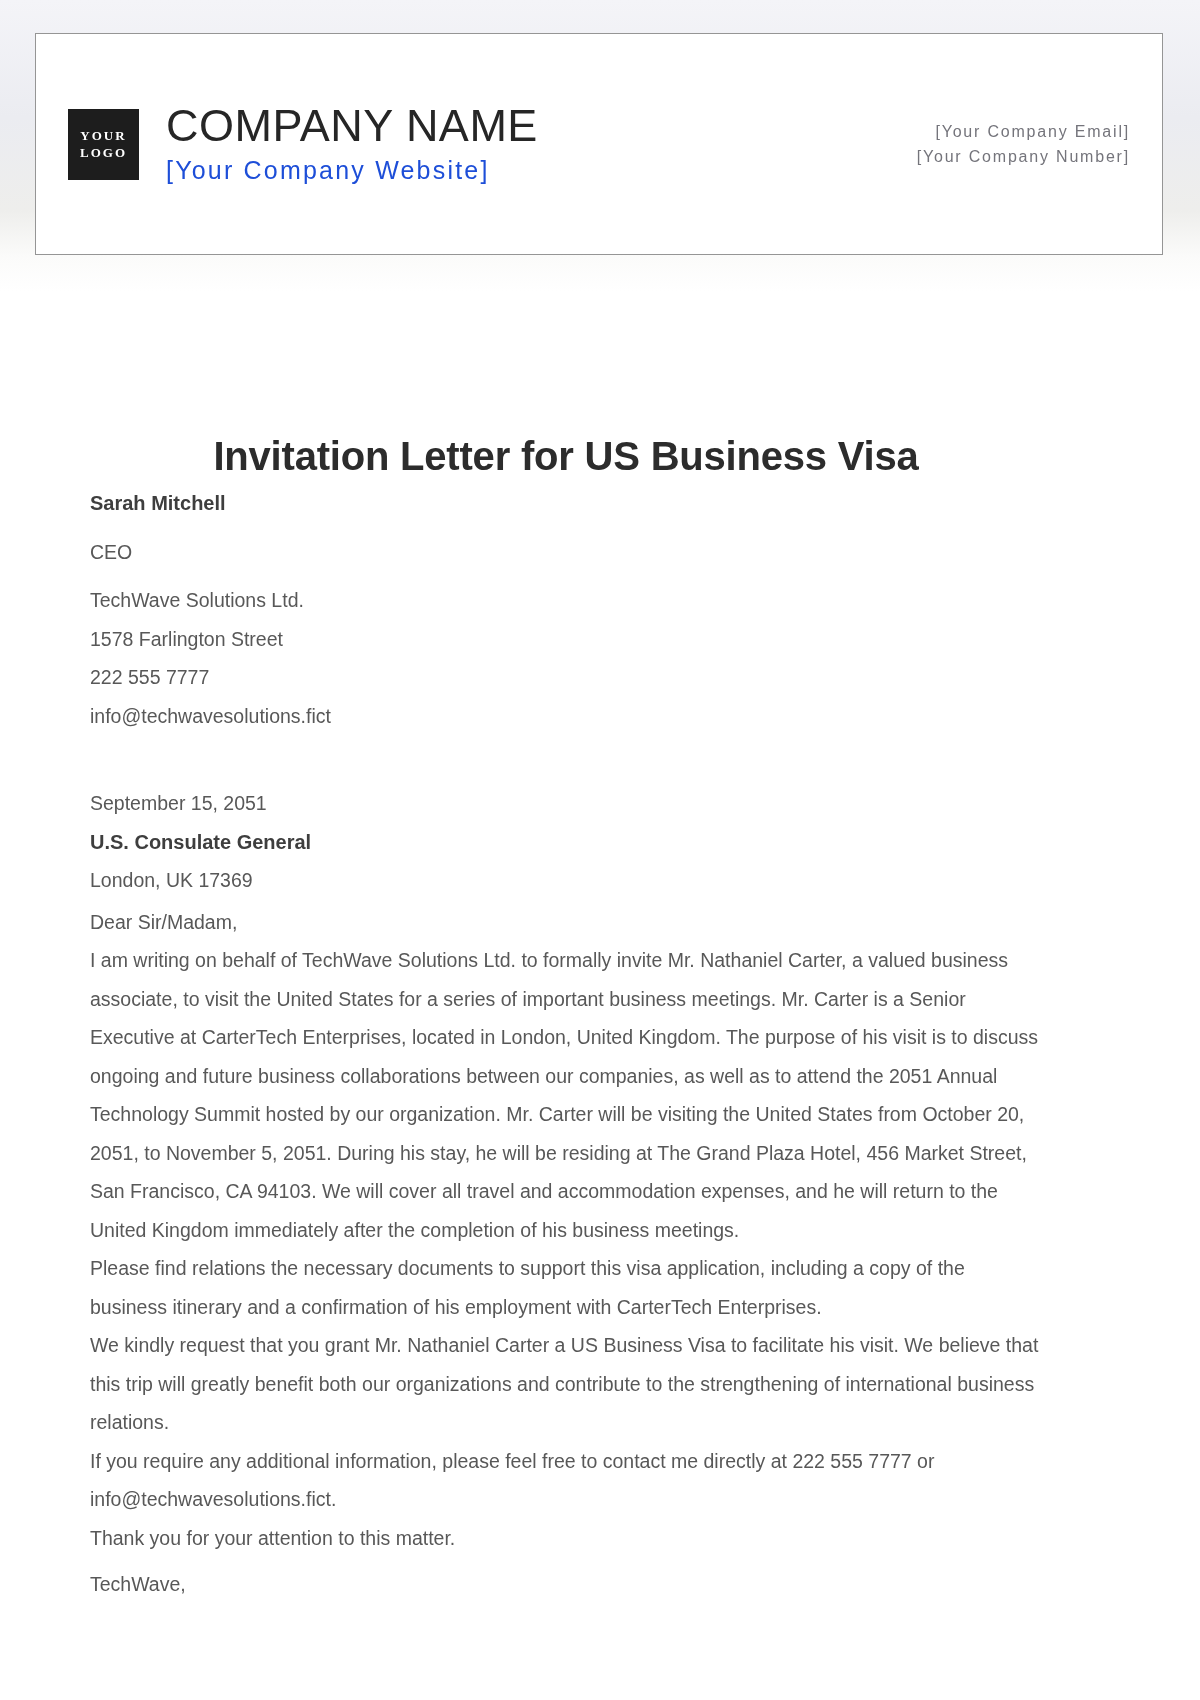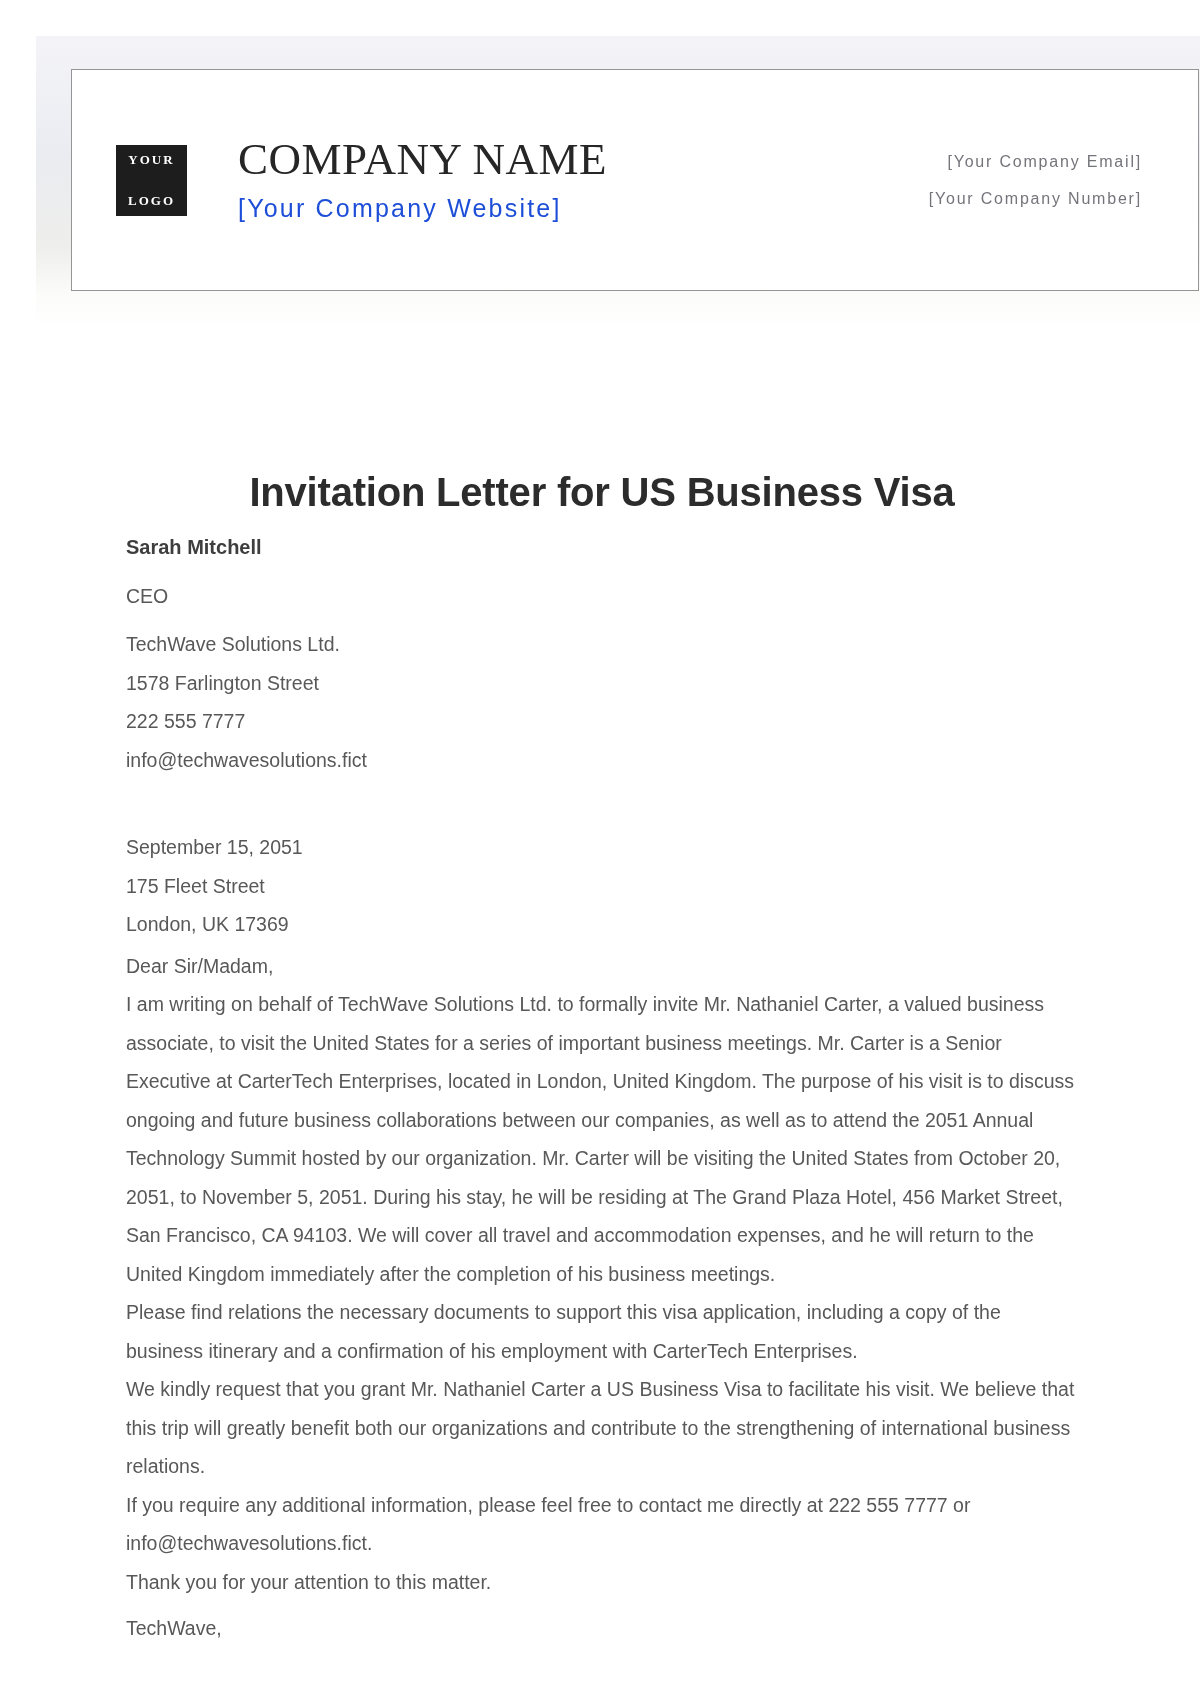--- a/index.html
+++ b/index.html
@@ -1,15 +1,15 @@
 <!DOCTYPE html>
 <html><head>
 <meta charset="utf-8">
 <style>
-  * { margin: 12px; padding: 0; box-sizing: border-box; }
+  * { margin: 0; padding: 0; box-sizing: border-box; }
   html, body { width: 1200px; height: 1700px; }
   body {
     position: relative;
     overflow: hidden;
     background: #ffffff;
     font-family: "Liberation Sans", sans-serif;
   }
 
   
   .top-band {
@@ -46,21 +46,20 @@
     flex: 0 0 auto;
   }
   .brand-block { margin-left: 27px; }
   .company-name {
     font-size: 45px;
     font-weight: 500;
     color: #262626;
     letter-spacing: 0.5px;
     line-height: 1;
     white-space: nowrap;
-    font-family: Liberation Serif, serif;
   }
   .company-website {
     font-size: 25px;
     color: #1d4ed8;
     letter-spacing: 2.2px;
     margin-top: 8px;
   }
   .header-contact {
     margin-left: auto;
     text-align: right;
@@ -125,21 +124,21 @@
   <h1 class="letter-title">Invitation Letter for US Business Visa</h1>
 
   <p class="bold-line sender-name">Sarah Mitchell</p>
   <p class="gap-lg">CEO</p>
   <p class="gap-lg">TechWave Solutions Ltd.</p>
   <p>1578 Farlington Street</p>
   <p>222 555 7777</p>
   <p>info@techwavesolutions.fict</p>
 
   <p class="date-line">September 15, 2051</p>
-  <p>175 Fleet Street</p>
+  <p class="bold-line">U.S. Consulate General</p>
   <p>London, UK 17369</p>
 
   <p class="salutation">Dear Sir/Madam,</p>
 
   <p>I am writing on behalf of TechWave Solutions Ltd. to formally invite Mr. Nathaniel Carter, a valued business associate, to visit the United States for a series of important business meetings. Mr. Carter is a Senior Executive at CarterTech Enterprises, located in London, United Kingdom. The purpose of his visit is to discuss ongoing and future business collaborations between our companies, as well as to attend the 2051 Annual Technology Summit hosted by our organization. Mr. Carter will be visiting the United States from October 20, 2051, to November 5, 2051. During his stay, he will be residing at The Grand Plaza Hotel, 456 Market Street, San Francisco, CA 94103. We will cover all travel and accommodation expenses, and he will return to the United Kingdom immediately after the completion of his business meetings.</p>
   <p>Please find relations the necessary documents to support this visa application, including a copy of the business itinerary and a confirmation of his employment with CarterTech Enterprises.</p>
   <p>We kindly request that you grant Mr. Nathaniel Carter a US Business Visa to facilitate his visit. We believe that this trip will greatly benefit both our organizations and contribute to the strengthening of international business relations.</p>
   <p>If you require any additional information, please feel free to contact me directly at 222 555 7777 or info@techwavesolutions.fict.</p>
   <p>Thank you for your attention to this matter.</p>
 

